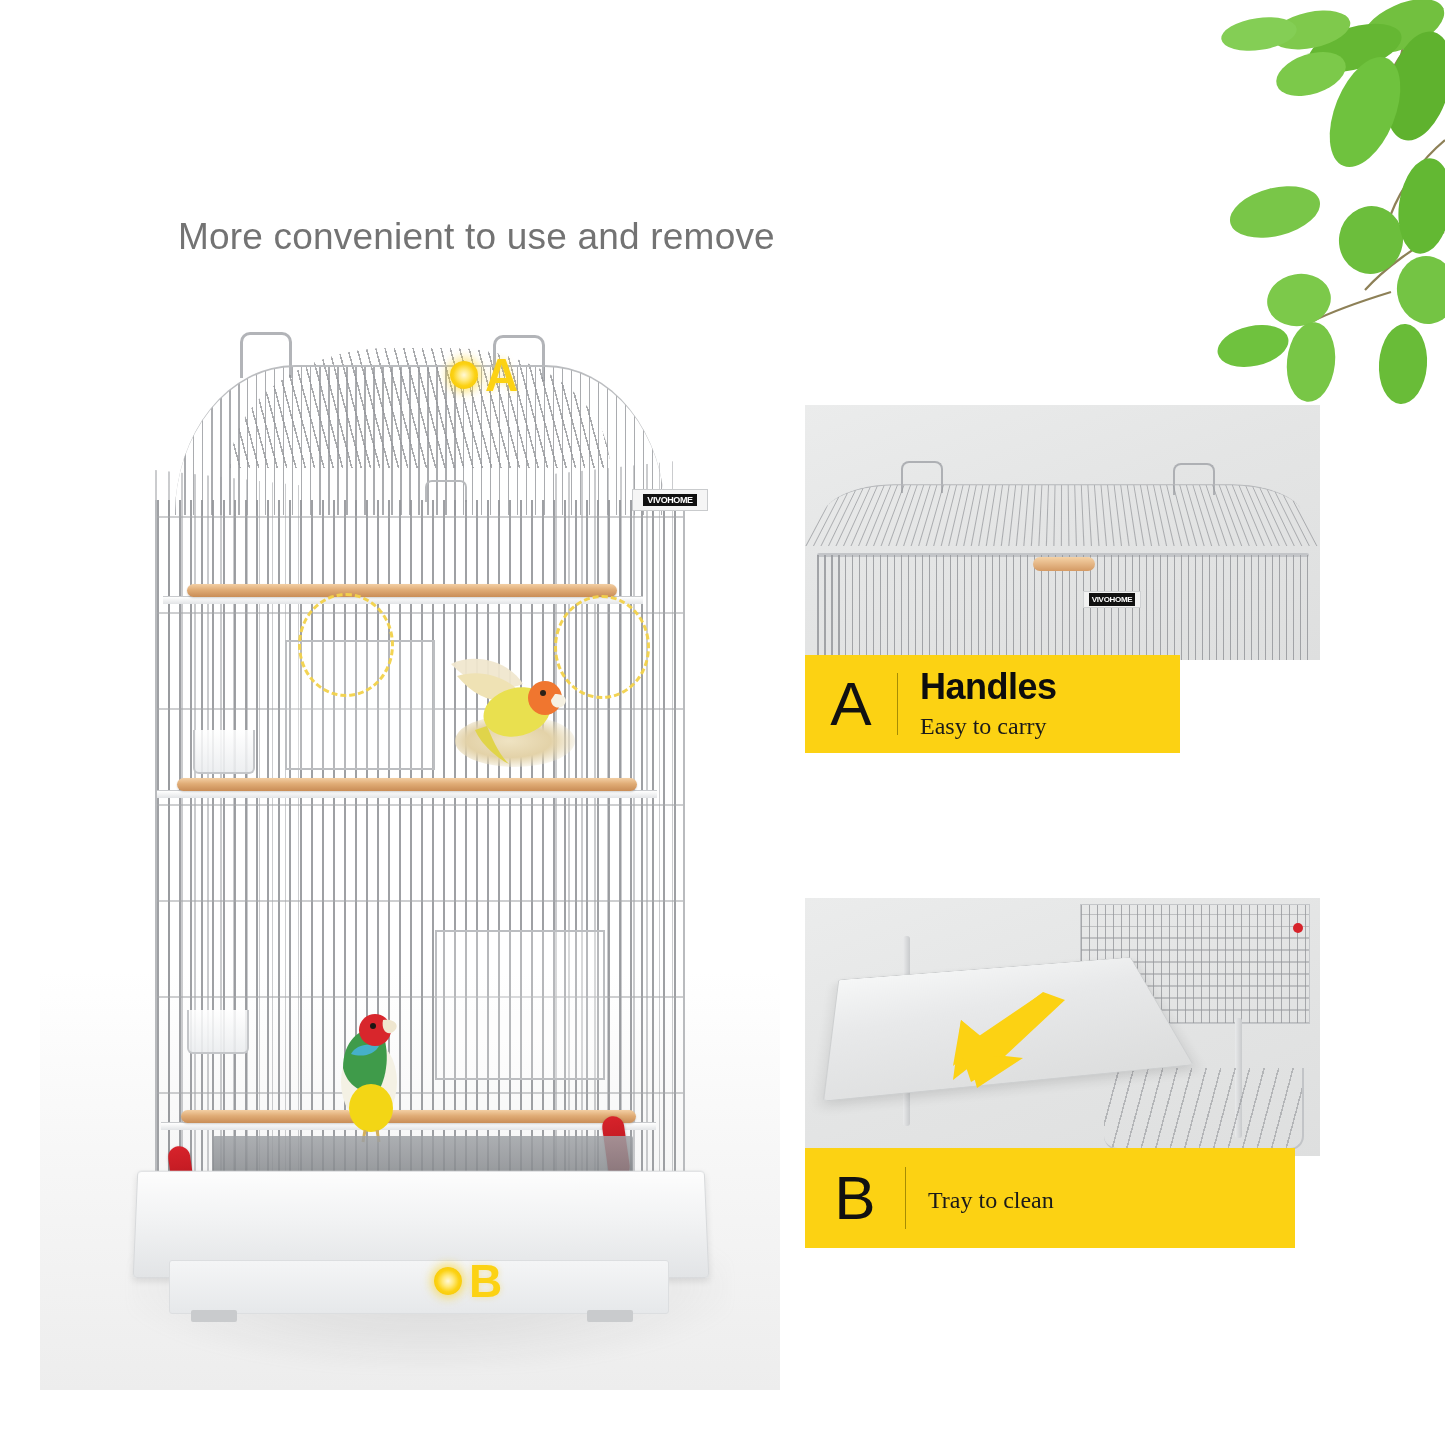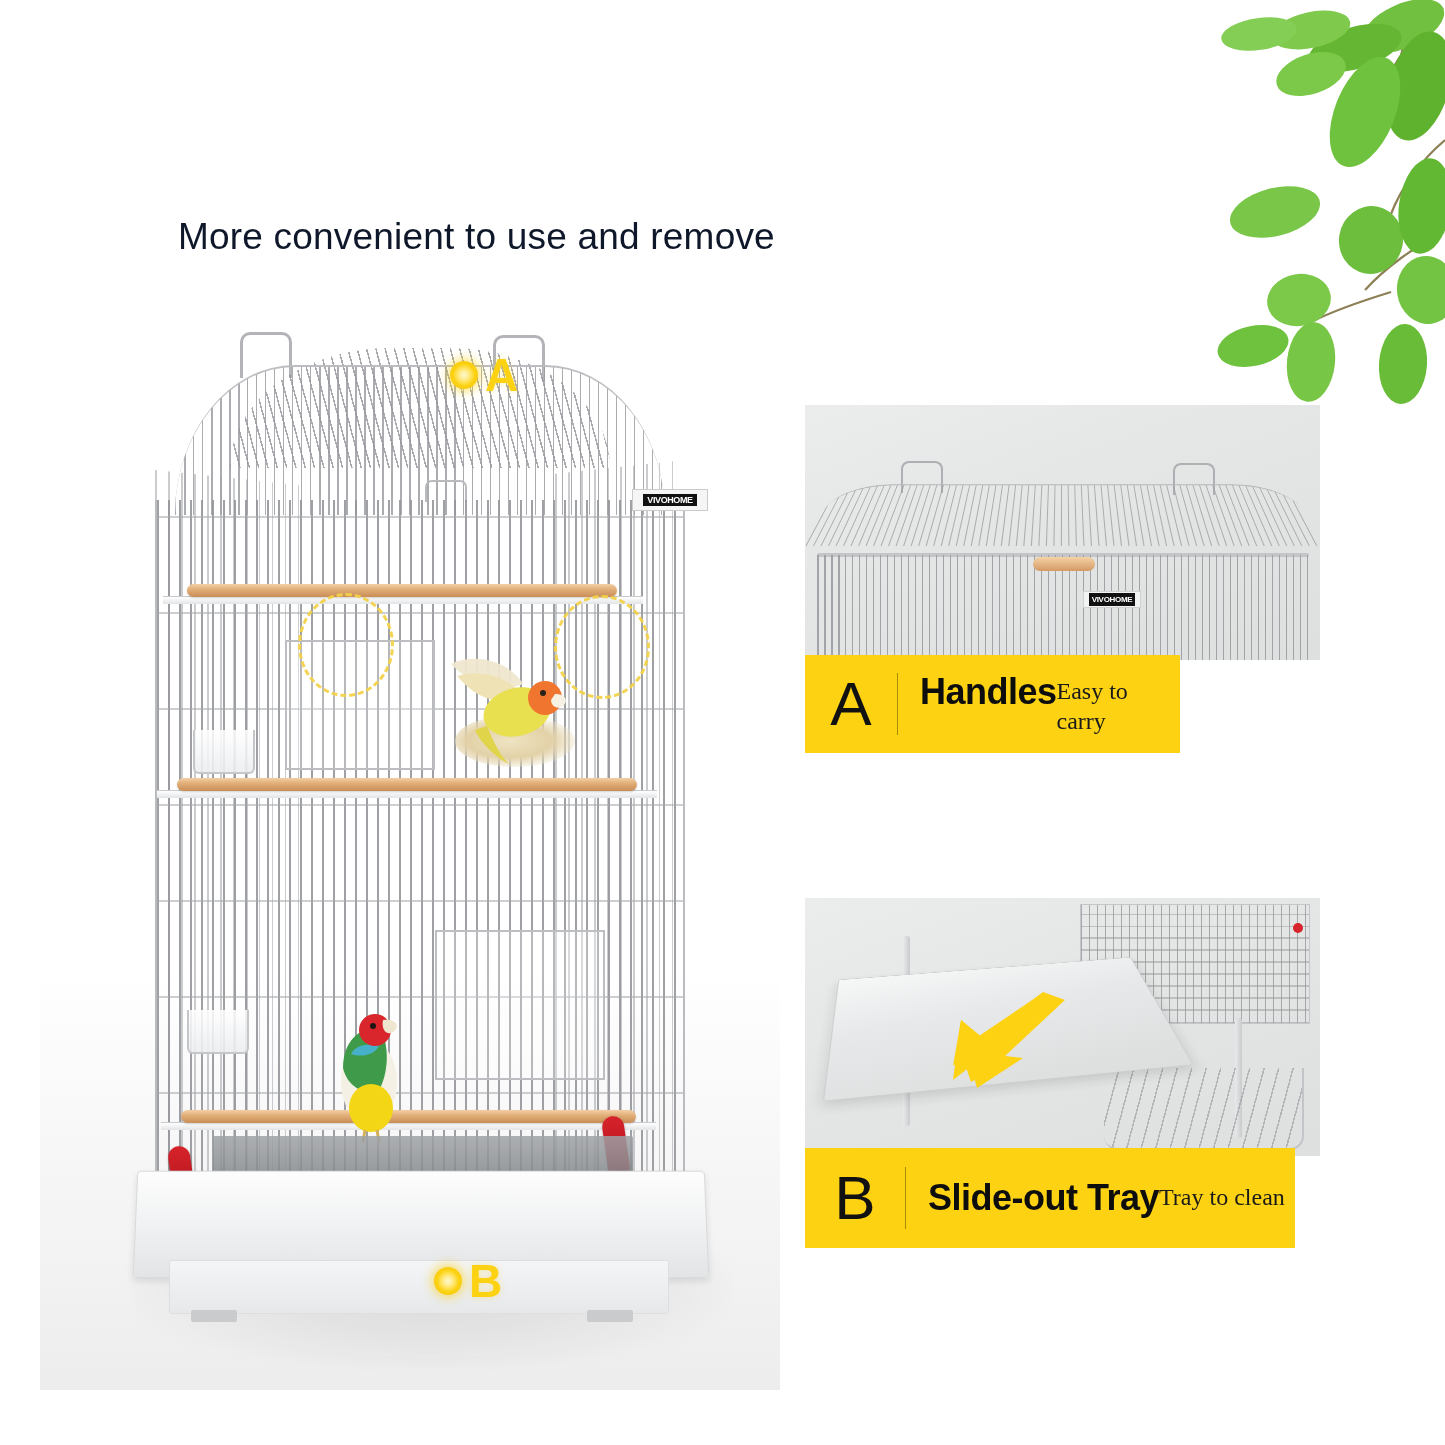--- a/index.html
+++ b/index.html
@@ -14,21 +14,21 @@
 
   
   .headline {
     position: absolute; left: 176px; top: 128px;
     font-size: 59px; font-weight: 700; letter-spacing: -1.2px;
     color: #0d0d0d; white-space: nowrap;
   }
   .subhead {
     position: absolute; left: 178px; top: 216px;
     font-size: 37px; font-weight: 400; letter-spacing: 0.2px;
-    color: #0f172a; white-space: nowrap;
+    color: #737373; white-space: nowrap;
   }
 
   
   .leaves { position: absolute; right: 0; top: 0; width: 230px; height: 420px; pointer-events: none; }
 
   
   .hero {
     position: absolute; left: 40px; top: 290px;
     width: 740px; height: 1100px;
     background: linear-gradient(180deg,#ffffff 0%,#ffffff 62%,#f7f7f7 78%,#ededed 100%);
@@ -258,21 +258,21 @@
   #badge-a{ left:805px; top:655px; width:375px; height:98px; }
   #badge-b{ left:805px; top:1148px; width:490px; height:100px; }
 
   .badge .letter{
     width:92px; flex:0 0 92px; text-align:center;
     font-size:62px; font-weight:400; color:#111; line-height:1;
     font-family: "Liberation Sans", sans-serif;
   }
   #badge-b .letter{ width:100px; flex:0 0 100px; }
   .badge .divider{ width:1px; height:62px; background:#8a7400; opacity:.75; margin-right:22px; }
-  .badge .txt{ display:flex; flex-direction:row; justify-content:center; }
+  .badge .txt{ display:flex; flex-direction:column; justify-content:center; }
   .badge .title{ font-size:36px; font-weight:700; color:#0d0d0d; letter-spacing:-.5px; line-height:1.1; }
   .badge .sub{ font-size:24px; font-weight:400; color:#1a1a1a; line-height:1.25; margin-top:4px;font-family:Liberation Serif, serif; }
 </style>
 </head>
 <body>
 
 <div id="stage">
 
   <div class="subhead">More convenient to use and remove</div>
 
@@ -414,18 +414,17 @@
         <path d="M118 6 L58 62 L76 64 L30 94 L24 72 L6 86 L14 26 L36 44 L96 -2 Z" fill="#FCD213" transform="translate(2,4)"></path>
         <path d="M112 10 L48 66 L68 68 L26 92 L18 68 L8 76 L16 30 L34 46 L96 4 Z" fill="#FCD213"></path>
       </svg>
     </div>
   </div>
 
   <div class="badge" id="badge-b">
     <div class="letter">B</div>
     <div class="divider"></div>
     <div class="txt">
-      <div class="title">Slide-out Tray</div>
       <div class="sub">Tray to clean</div>
     </div>
   </div>
 
 </div>
 
 </body></html>

